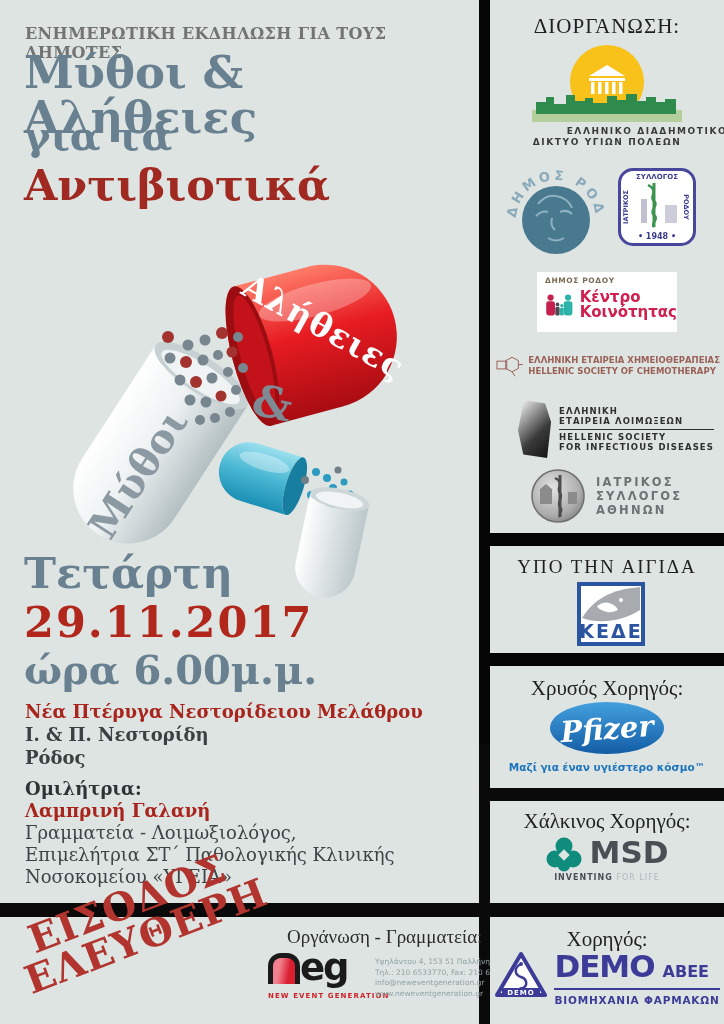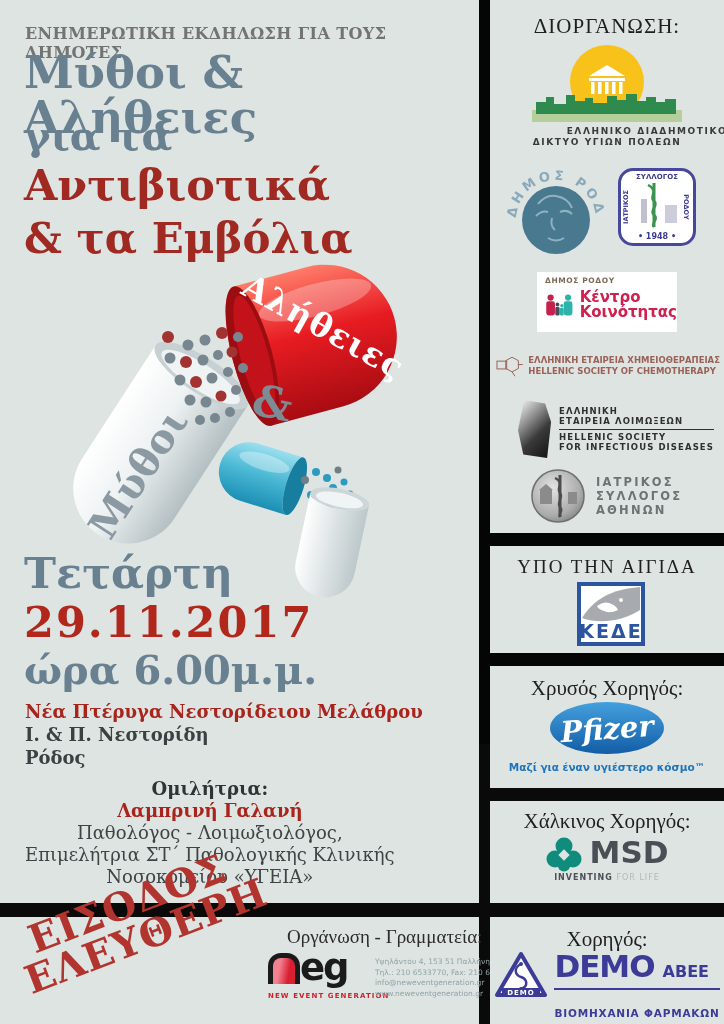--- a/index.html
+++ b/index.html
@@ -14,21 +14,21 @@
   .t-red{color:#a02a22;}
   .title1{left:24px;top:50px;font-size:45px;font-weight:bold;line-height:1;}
   .title2{left:24px;top:112px;font-size:40px;font-weight:bold;text-align:right;}
   .title3{left:24px;top:160px;font-size:43px;font-weight:bold;}
   .title4{left:24px;top:214px;font-size:42px;font-weight:bold;}
   .when-day{left:24px;top:548px;font-size:43px;font-weight:bold;}
   .when-date{left:24px;top:597px;font-size:43px;font-weight:bold;color:#b2271c;letter-spacing:2px;}
   .when-time{left:24px;top:646px;font-size:40px;font-weight:bold;}
   .venue{left:25px;top:700px;font-size:18px;font-weight:bold;line-height:23px;color:#3c4042;}
   .venue .v1{color:#a8241c;}
-  .speaker{left:25px;top:778px;font-size:18px;line-height:22px;color:#3f4345;text-align:center;}
+  .speaker{left:25px;top:778px;font-size:18px;line-height:22px;color:#3f4345;}
   .speaker .sh{font-weight:bold;color:#303335;}
   .speaker .sn{font-weight:bold;color:#a8241c;}
   .stamp{left:12px;top:884px;width:244px;text-align:center;transform:rotate(-21deg);
          font-weight:bold;font-size:39px;line-height:.95;letter-spacing:1px;color:#b2342e;z-index:30;}
   
   .org-heading{left:287px;top:926px;font-family:"Liberation Serif",serif;font-size:19px;color:#2c2c2c;}
   .neg{left:268px;top:953px;width:104px;}
   .neg-row{display:flex;align-items:flex-start;height:36px;}
   .neg-n{width:22px;height:26px;border:5px solid #1a1a1a;border-bottom:none;border-radius:13px 13px 0 0;
          background:linear-gradient(100deg,#f2808f 30%,#d91f32 70%);}
@@ -74,37 +74,36 @@
   .msd-block{position:absolute;left:0;top:36px;width:100%;display:flex;justify-content:center;}
   .msd-text{font-family:"DejaVu Sans",sans-serif;font-weight:bold;font-size:31px;line-height:31px;color:#494f55;margin-left:8px;}
   .msd-sub{position:absolute;top:72px;left:0;width:100%;text-align:center;font-family:"DejaVu Sans",sans-serif;
            font-size:8px;letter-spacing:1px;}
   .msd-sub .b{font-weight:bold;color:#494f55;}
   .msd-sub .l{color:#b3b8bb;}
   .demo-row{position:absolute;left:0;top:34px;width:100%;display:flex;justify-content:center;align-items:flex-start;}
   .demo-col{margin-left:6px;font-family:"DejaVu Sans",sans-serif;color:#3c3b98;}
   .demo-main{font-weight:bold;font-size:31px;line-height:30px;letter-spacing:-1px;display:flex;align-items:baseline;}
   .demo-suffix{font-size:16px;font-weight:bold;margin-left:8px;letter-spacing:0;}
-  .demo-sub{font-weight:bold;font-size:10.5px;letter-spacing:.8px;border-top:2px solid #3c3b98;padding-top:17px;margin-top:1px;}
+  .demo-sub{font-weight:bold;font-size:10.5px;letter-spacing:.8px;border-top:2px solid #3c3b98;padding-top:4px;margin-top:1px;}
   .kede-wrap{position:absolute;left:87px;top:36px;}
   .pfz-wrap{position:absolute;left:57px;top:34px;}
   .hc-svg{position:absolute;left:42px;top:42px;}
   .rho-svg{position:absolute;left:12px;top:160px;}
 </style>
 </head>
 <body>
 
 <div class="poster">
 
   <div class="abs main-panel">
     <div class="abs kicker">ΕΝΗΜΕΡΩΤΙΚΗ ΕΚΔΗΛΩΣΗ ΓΙΑ ΤΟΥΣ ΔΗΜΟΤΕΣ</div>
     <div class="abs title1 t-slate">Μύθοι &amp; Αλήθειες</div>
     <div class="abs title2 t-slate">για τα</div>
     <div class="abs title3 t-red">Αντιβιοτικά</div>
-    <div class="abs title4 t-red">&amp; τα Εμβόλια</div>
 
     <svg class="abs" style="left:0;top:258px;" width="480" height="345" viewBox="0 0 480 345">
       <defs>
         <linearGradient id="capW" x1="0" y1="0" x2="1" y2="0">
           <stop offset="0" stop-color="#ffffff"></stop>
             <stop offset=".45" stop-color="#eef2f3"></stop>
             <stop offset="1" stop-color="#b3bfc2"></stop>
         </linearGradient>
         <linearGradient id="capR" x1="0" y1="0" x2="0" y2="1">
           <stop offset="0" stop-color="#ff7b68"></stop>
@@ -196,21 +195,21 @@
 
     <div class="abs venue">
       <div class="v1">Νέα Πτέρυγα Νεστορίδειου Μελάθρου</div>
       <div>Ι. &amp; Π. Νεστορίδη</div>
       <div>Ρόδος</div>
     </div>
 
     <div class="abs speaker">
       <div class="sh">Ομιλήτρια:</div>
       <div class="sn">Λαμπρινή Γαλανή</div>
-      <div>Παθολόγος - Λοιμωξιολόγος,</div>
+      <div>Γραμματεία - Λοιμωξιολόγος,</div>
       <div>Επιμελήτρια ΣΤ΄ Παθολογικής Κλινικής</div>
       <div>Νοσοκομείου «ΥΓΕΙΑ»</div>
     </div>
   </div>
 
   <div class="abs stamp">
     <div>ΕΙΣΟΔΟΣ</div>
     <div>ΕΛΕΥΘΕΡΗ</div>
   </div>
 

